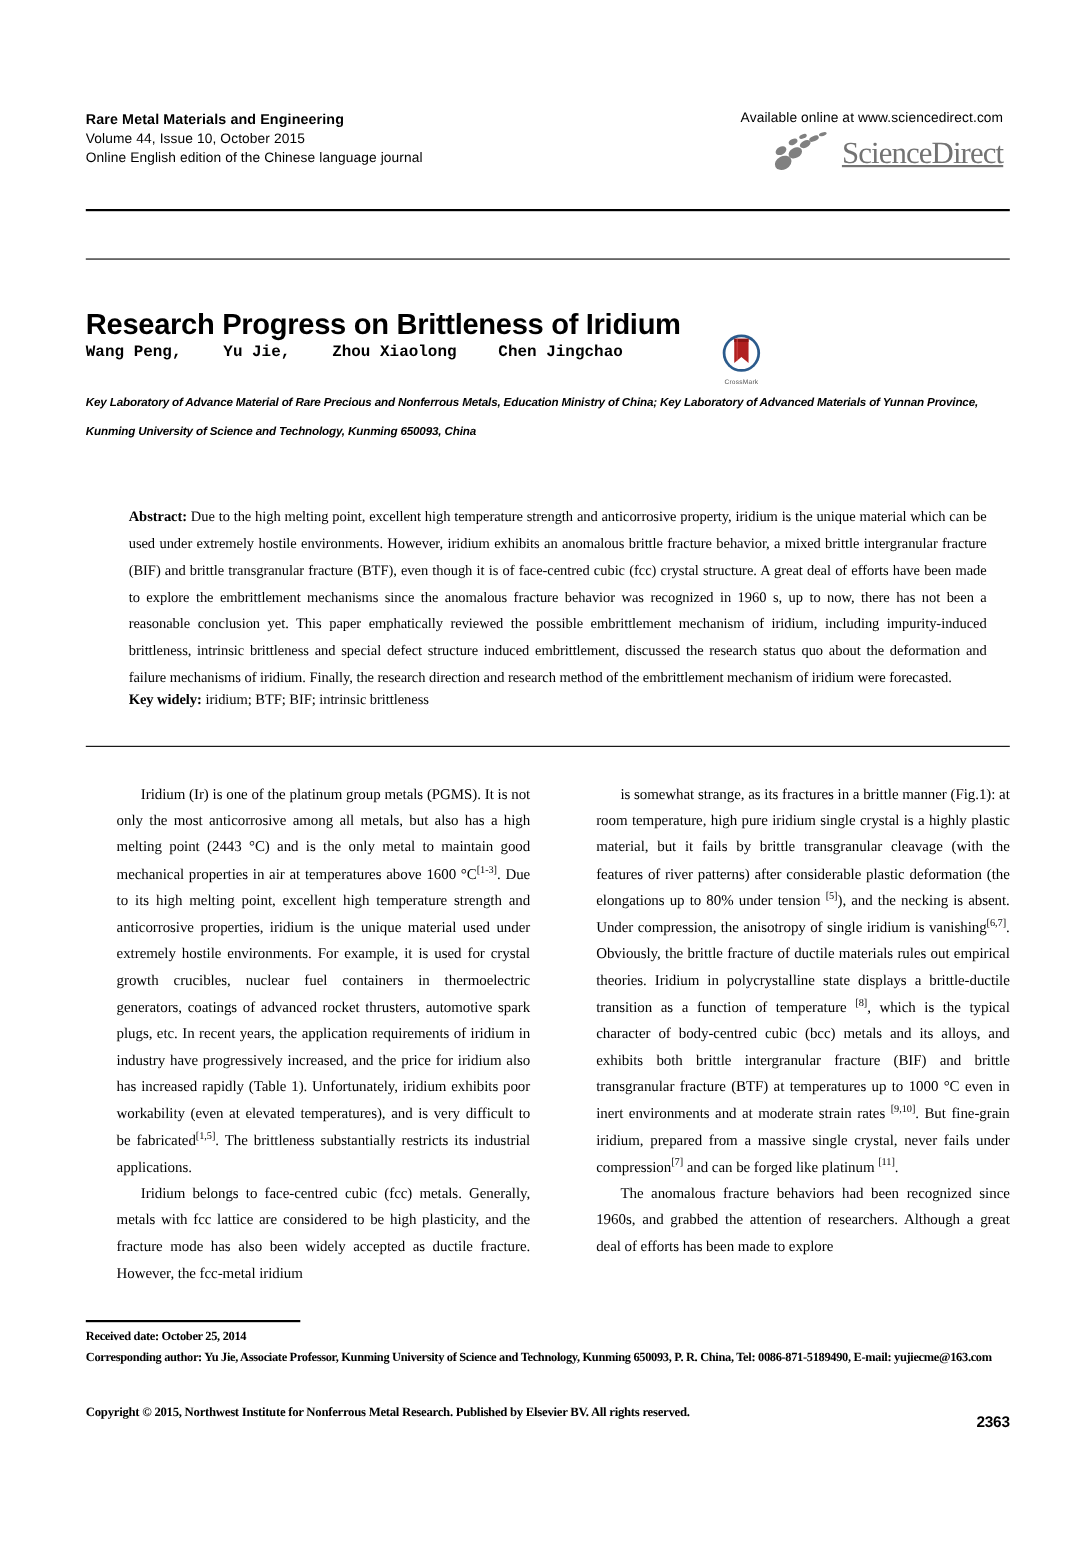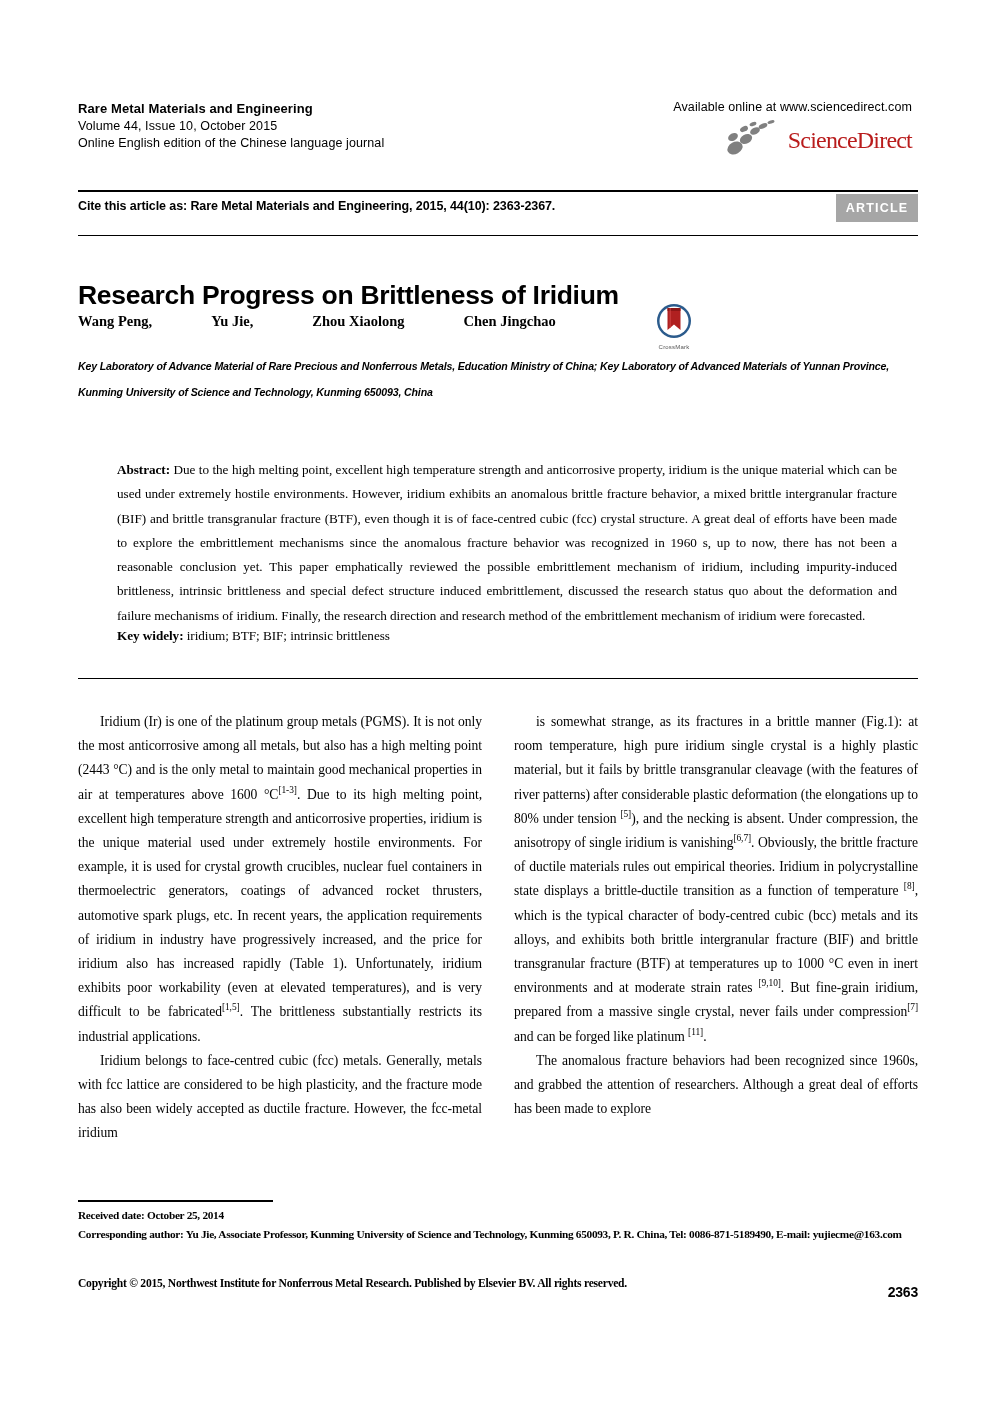--- a/index.html
+++ b/index.html
@@ -53,24 +53,25 @@
   }
   .sd-logo-row {
     display: flex;
     align-items: center;
     justify-content: flex-end;
     gap: 4px;
   }
   .sd-swoosh { display:block; }
   .sd-wordmark {
     font-family: "Liberation Serif", serif;
-    font-size: 24px;
-    color: #b91c1c;
+    font-size: 28px;
+    color: #737373;
     letter-spacing: -0.8px;
     line-height: 1;
+    text-decoration: underline;
   }
 
   
   .rule-thick {
     position: absolute;
     left: 78px;
     width: 840px;
     border-top: 2.5px solid #000;
   }
   .cite-row {
@@ -109,25 +110,25 @@
     width: 700px;
     font-family: "Liberation Sans", sans-serif;
     font-weight: bold;
     font-size: 26.5px;
     letter-spacing: -0.3px;
   }
   .authors {
     position: absolute;
     left: 78px; top: 313px;
     width: 600px;
-    font-family: Liberation Serif, serif;
+    font-family: Liberation Mono, monospace;
     font-weight: bold;
     font-size: 14.5px;
     display: flex;
-    gap: 59px;
+    gap: 38px;
   }
   .crossmark {
     position: absolute;
     left: 651px; top: 303px;
     width: 46px;
     text-align: center;
   }
   .crossmark-label {
     font-family: "Liberation Sans", sans-serif;
     font-size: 6px;
@@ -182,20 +183,21 @@
     width: 840px;
     display: flex;
     gap: 32px;
   }
   .col {
     width: 404px;
     font-size: 13.6px;
     line-height: 24.2px;
     text-align: justify;
     letter-spacing: -0.05px;
+    margin-left: 28px;
   }
   .col p { margin: 0; text-indent: 22px; }
   sup { font-size: 9.4px; vertical-align: super; line-height: 0; }
 
   
   .foot-rule {
     position: absolute;
     left: 78px; top: 1200px;
     width: 195px;
     border-top: 2.2px solid #000;
@@ -254,24 +256,20 @@
             <ellipse cx="31" cy="6" rx="3.6" ry="1.9" transform="rotate(-22 31 6)"></ellipse>
             <ellipse cx="49" cy="4" rx="3.6" ry="1.6" transform="rotate(-16 49 4)"></ellipse>
           </g>
         </svg>
         <div class="sd-wordmark">ScienceDirect</div>
       </div>
     </div>
   </div>
 
   <div class="rule-thick" style="top:190px;"></div>
-  <div class="cite-row">
-    <div class="cite-text">Cite this article as: Rare Metal Materials and Engineering, 2015, 44(10): 2363-2367.</div>
-    <div class="article-badge">ARTICLE</div>
-  </div>
   <div class="rule-thick" style="top:235px; border-top-width:1.8px;"></div>
 
   <h1 class="title">Research Progress on Brittleness of Iridium</h1>
 
   <div class="authors">
     <span>Wang Peng,</span>
     <span>Yu Jie,</span>
     <span>Zhou Xiaolong</span>
     <span>Chen Jingchao</span>
   </div>

